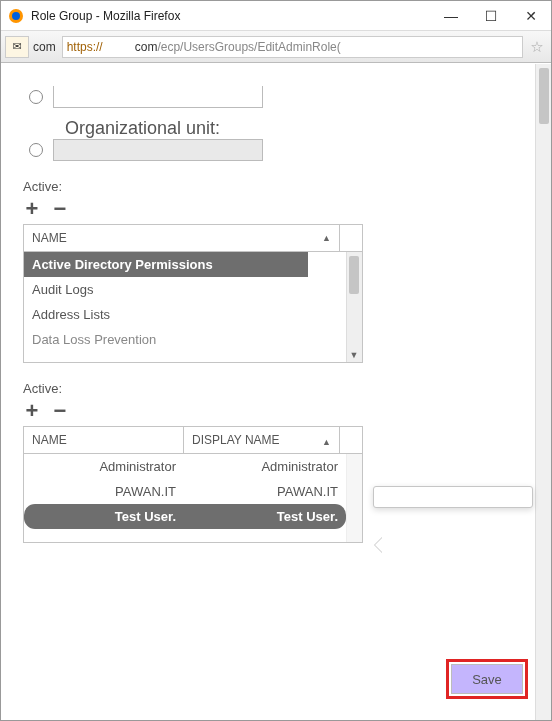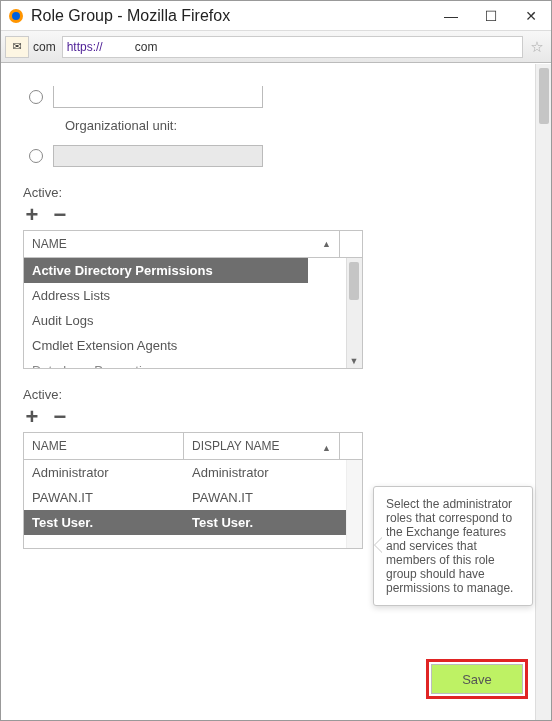--- a/index.html
+++ b/index.html
@@ -21,21 +21,21 @@
     padding-left: 6px;
     border-bottom: 1px solid #ddd;
   }
   .titlebar .ff-icon {
     width: 18px; height: 18px;
     margin-right: 6px;
     display:flex;align-items:center;justify-content:center;
   }
   .titlebar .title {
     flex: 1;
-    font-size: 16px;
+    font-size: 12px;
     color: #222;
   }
   .winbtns { display: flex; }
   .winbtn {
     width: 40px; height: 28px;
     display:flex;align-items:center;justify-content:center;
     font-size: 14px;
     color: #333;
   }
   .addrbar {
@@ -60,21 +60,21 @@
     flex:1;
     height:22px;
     border:1px solid #ccc;
     background:#fff;
     font-size:12px;
     padding:0 4px;
     color:#666;
     display:flex;align-items:center;
     overflow:hidden;white-space:nowrap;
   }
-  .addr-input .dim { color:#4c1d95;margin-right:16px; }
+  .addr-input .dim { color:#a16207;margin-right:16px; }
   .addr-input .host { color:#333; }
   .addr-input .path { color:#888; }
   .star-icon {
     width:28px;display:flex;align-items:center;justify-content:center;color:#aaa;font-size:15px;
   }
 
   .content-wrap {
     position:absolute;
     top:63px;left:0;right:0;bottom:0;
     display:flex;
@@ -105,21 +105,21 @@
   .row { margin-bottom:4px; }
   .radio-row { display:flex;align-items:center;gap:10px;margin-left:6px; }
   .radio { width:14px;height:14px;border:1.5px solid #888;border-radius:50%; }
   .trunc-box {
     width:210px;height:22px;border:1px solid #bbb;overflow:hidden;
     color:#666;padding:0 4px;
     position:relative;
   }
   .trunc-box .cov { position:absolute;inset:0;background:#fff; }
   .trunc-top { border-top:none; }
-  .ou-label { color:#555;margin:10px 0 12px 42px;font-size:13px; }
+  .ou-label { color:#555;margin:10px 0 0 42px;font-size:18px; }
   .ou-input {
     width:210px;height:22px;border:1px solid #bbb;
     background:#e9e9e9;
   }
 
   .section-label { margin:18px 0 6px 0;color:#555; }
   .plusminus { display:flex;gap:10px;margin-bottom:6px; }
   .pm-btn { font-size:22px;font-weight:bold;color:#555;line-height:18px;cursor:pointer;width:18px;text-align:center; }
 
   .roles-table {
@@ -148,26 +148,26 @@
   }
   .mh-row { display:flex; }
   .mh {
     font-size:12px;color:#555;padding:6px 8px;
     border-bottom:1px solid #c4c4c4;background:#fff;
   }
   .mh.c1 { width:160px;border-right:1px solid #c4c4c4; }
   .mh.c2 { flex:1;border-right:1px solid #c4c4c4;display:flex;align-items:flex-end; }
   .mh.c3 { width:22px; }
   .mbody { height:88px;display:flex; }
-  .mlist { flex:1; }
+  .mlist { flex:1;text-align:right; }
   .mrow { display:flex; }
   .mcell { padding:5px 8px;font-size:13px;color:#555; }
   .mcell.c1 { width:160px; }
   .mcell.c2 { flex:1; }
-  .mrow.sel { background:#6e6e6e;color:#fff;font-weight:bold; }
+  .mrow.sel { background:#6e6e6e;color:#fff;font-weight:bold;border-radius:11px; }
   .mrow.sel .mcell { color:#fff; }
   .mscroll { width:16px;background:#f6f6f6;border-left:1px solid #eee; }
 
   .tooltip {
     position:absolute;
     left:372px;top:485px;
     width:160px;
     padding:10px 12px;
     border:1px solid #c6c6c6;
     background:#fff;
@@ -185,23 +185,23 @@
     content:"";
     position:absolute;left:-6px;top:51px;
     border:7px solid transparent;border-right-color:#fff;
   }
   .tooltip .link { color:#0072c6;margin-top:10px;display:block; }
 
   .btn-row {
     position:absolute;bottom:26px;right:28px;display:flex;gap:18px;
   }
   .btn {
-    width:92px;height:30px;
+    width:72px;height:30px;
     border:1px solid #bcbcbc;
-    background:#bef264;
+    background:#c4b5fd;
     color:#555;
     display:flex;align-items:center;justify-content:center;
     font-size:13px;
   }
   .btn.primary-outline {
     outline:3px solid #e02424;outline-offset:2px;
   }
 </style>
 </head>
 <body>
@@ -221,20 +221,21 @@
   </div>
 </div>
 
 <div class="addrbar">
   <span class="page-icon">✉</span>
   <span class="tag-com">com</span>
   <div class="addr-input">
     <span class="dim">https://</span>
     <span class="dim">                              </span>
     <span class="host">com</span>
+    <span class="path">/ecp/UsersGroups/EditAdminRole(</span>
   </div>
   <span class="star-icon">☆</span>
 </div>
 
 <div class="content-wrap">
   <div class="content">
 
     <div class="row radio-row">
       <span class="radio"></span>
       <div class="trunc-box trunc-top">
@@ -257,23 +258,22 @@
       <div class="th-row">
         <div class="th name-col">
           <span>NAME</span>
           <span class="sort-arrow">▲</span>
         </div>
         <div class="th scroll-col"></div>
       </div>
       <div class="tbody">
         <div class="list">
           <div class="trow sel">Active Directory Permissions</div>
+          <div class="trow">Audit Logs</div>
           <div class="trow">Address Lists</div>
-          <div class="trow">Audit Logs</div>
-          <div class="trow">Cmdlet Extension Agents</div>
           <div class="trow cut">Data Loss Prevention</div>
         </div>
         <div class="inner-scroll">
           <div class="inner-thumb"></div>
           <div class="inner-arrow down">▼</div>
         </div>
       </div>
     </div>
 
     <div class="section-label">Active:</div>
@@ -309,18 +309,17 @@
       </div>
     </div>
   </div>
 
   <div class="vscroll">
     <div class="vthumb"></div>
   </div>
 </div>
 
 <div class="tooltip">
-  <span>Select the administrator roles that correspond to the Exchange features and services that members of this role group should have permissions to manage.</span>
 </div>
 
 <div class="btn-row">
   <div class="btn primary-outline">Save</div>
 </div>
 
 </body></html>

